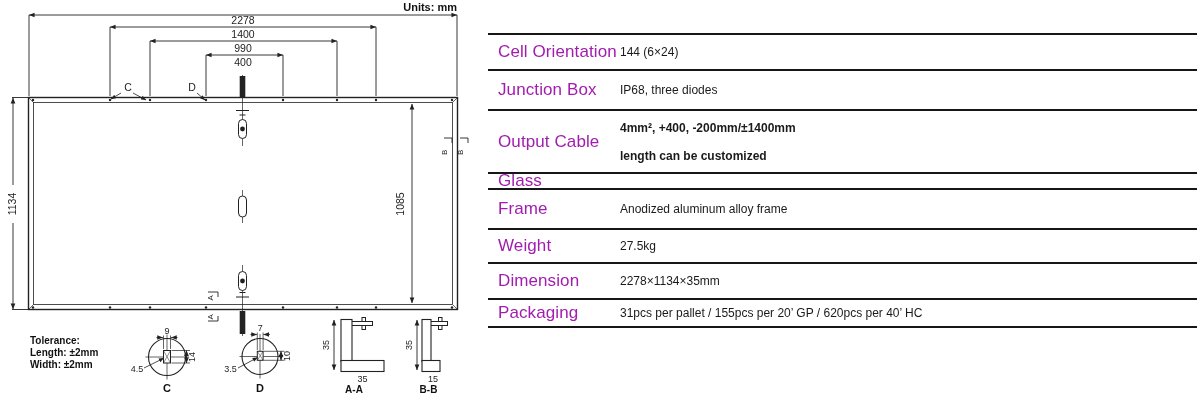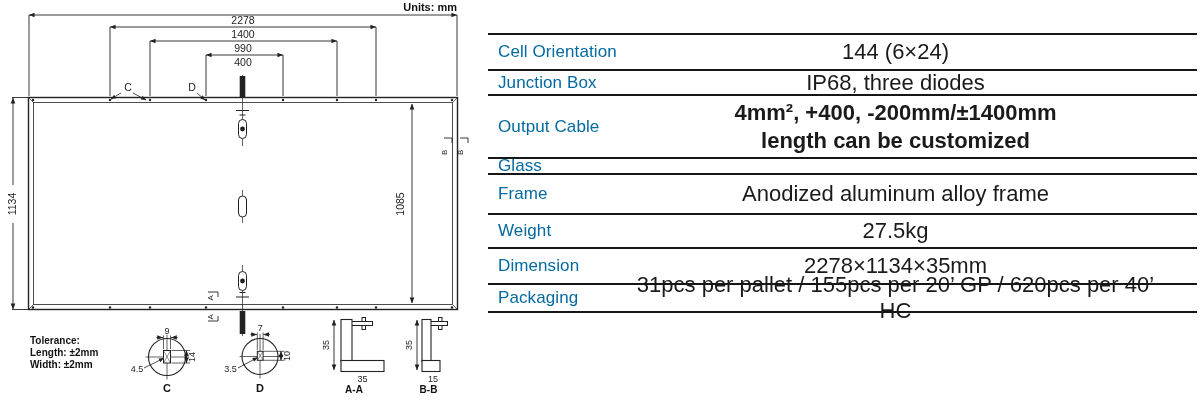--- a/index.html
+++ b/index.html
@@ -21,25 +21,25 @@
   .spec-table {
     position:absolute; left:488px; top:33px; width:709px;
     border-top:2.5px solid #161616;
   }
   .spec-row {
     display:flex; align-items:center; box-sizing:border-box;
     border-bottom:2px solid #161616;
   }
   .spec-lbl {
     width:122px; padding-left:10px; flex:none;
-    font-size:17px; color:#0369a1; letter-spacing:0.1px;
+    font-size:17px; color:#a21caf; letter-spacing:0.1px;
   }
   .spec-val {
-    flex:1; text-align:center; padding-right:26px;
-    font-size:22px; color:#1a1a1a;
+    flex:1; padding-right:26px;
+    font-size:12px; color:#1a1a1a;
   }
   .spec-val .vline { line-height:28px;font-weight:bold; }
 </style>
 </head>
 <body>
 
 <div class="canvas">
 
   <svg class="drawing" width="488" height="400" viewBox="0 0 488 400">
     <defs>
@@ -218,21 +218,21 @@
     </g>
   </svg>
 
   <div class="spec-table">
 
     <div class="spec-row" style="height:36px">
       <div class="spec-lbl">Cell Orientation</div>
       <div class="spec-val">144 (6×24)</div>
     </div>
 
-    <div class="spec-row" style="height:25px">
+    <div class="spec-row" style="height:40px">
       <div class="spec-lbl">Junction Box</div>
       <div class="spec-val">IP68, three diodes</div>
     </div>
 
     <div class="spec-row" style="height:63px">
       <div class="spec-lbl">Output Cable</div>
       <div class="spec-val">
         <div class="vline">4mm², +400, -200mm/±1400mm</div>
         <div class="vline">length can be customized</div>
       </div>

